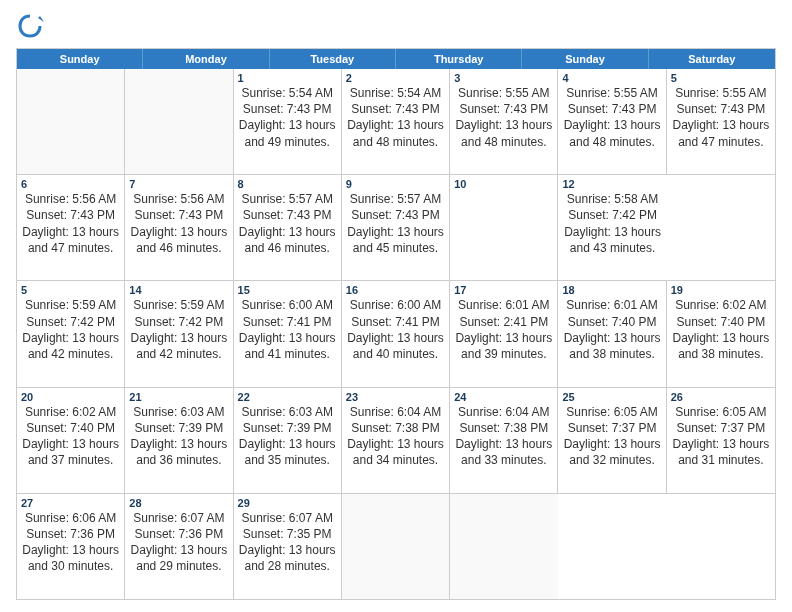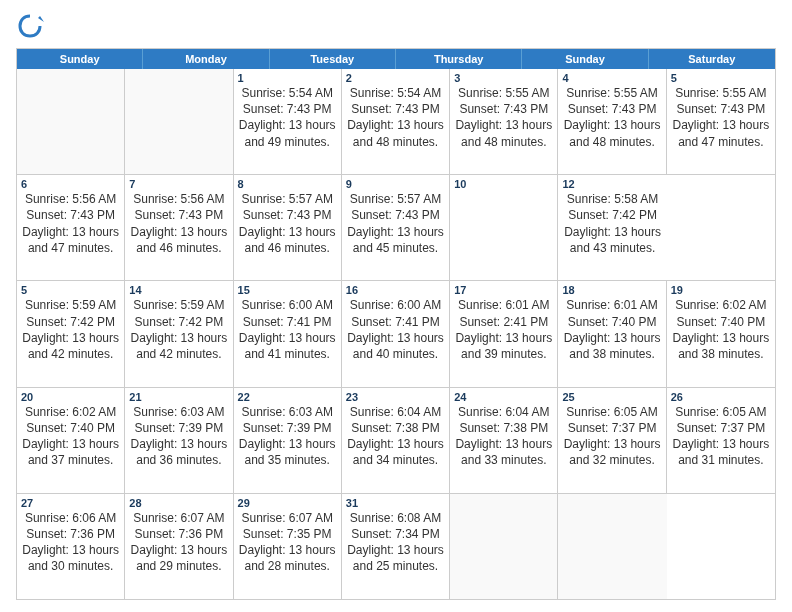--- a/index.html
+++ b/index.html
@@ -325,24 +325,18 @@
             <div class="day-info">Sunrise: 6:07 AM
 Sunset: 7:36 PM
 Daylight: 13 hours and 29 minutes.</div>
           </div>
           <div class="cal-cell">
             <div class="day-num">29</div>
             <div class="day-info">Sunrise: 6:07 AM
 Sunset: 7:35 PM
 Daylight: 13 hours and 28 minutes.</div>
           </div>
-          <div class="cal-cell">
-            <div class="day-num">31</div>
-            <div class="day-info">Sunrise: 6:08 AM
-Sunset: 7:34 PM
-Daylight: 13 hours and 25 minutes.</div>
-          </div>
           <div class="cal-cell empty"></div>
           <div class="cal-cell empty"></div>
         </div>
       </div>
   </div>
 </div>
 
 </body></html>

